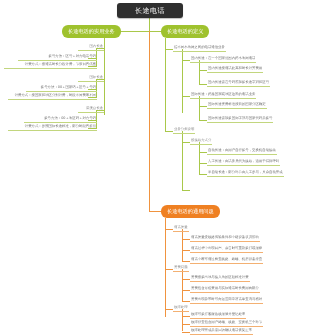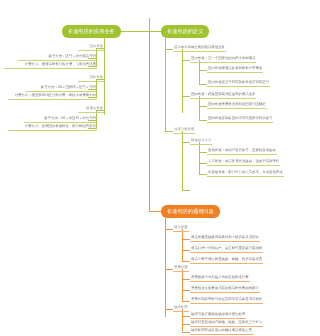--- a/index.html
+++ b/index.html
@@ -72,20 +72,23 @@
   }
   .cap.g { border-bottom: 0.6px solid #c2d67e; }
   .cap.o { border-bottom: 0.6px solid #f3b072; }
   .cap.rt { text-align: right; }
 </style>
 </head>
 <body>
 
 <div id="canvas">
 
+  <div class="root">
+    <span>长途电话</span>
+  </div>
 
   <div class="ln v-green" style="left:149px; top:18px; height:14px;"></div>
 
   <div class="ln h-green" style="left:104px; top:31px; width:46px;"></div>
   <div class="ln h-green" style="left:149px; top:31px; width:12px;"></div>
 
   <div class="ln v-orange" style="left:149px; top:31px; height:180px;"></div>
   <div class="ln h-orange" style="left:149px; top:211px; width:12px;"></div>
 
   <div class="pill green" style="left:62px; top:25px;">

